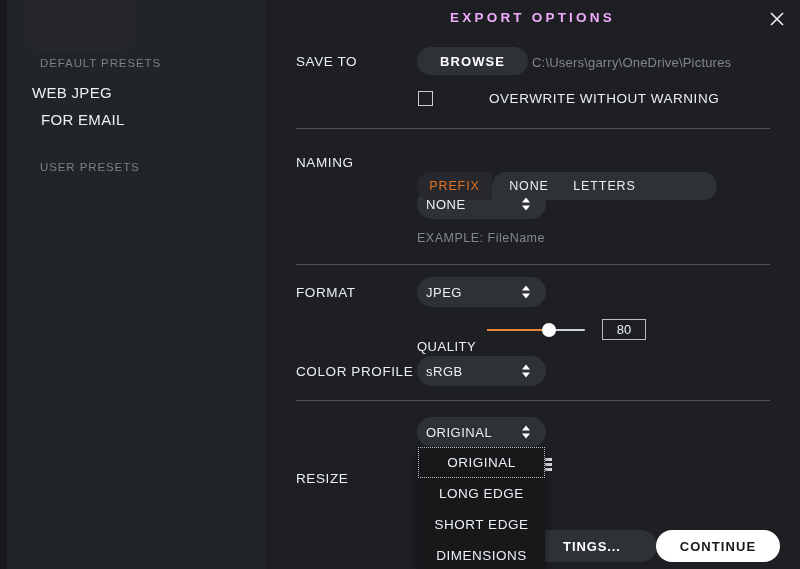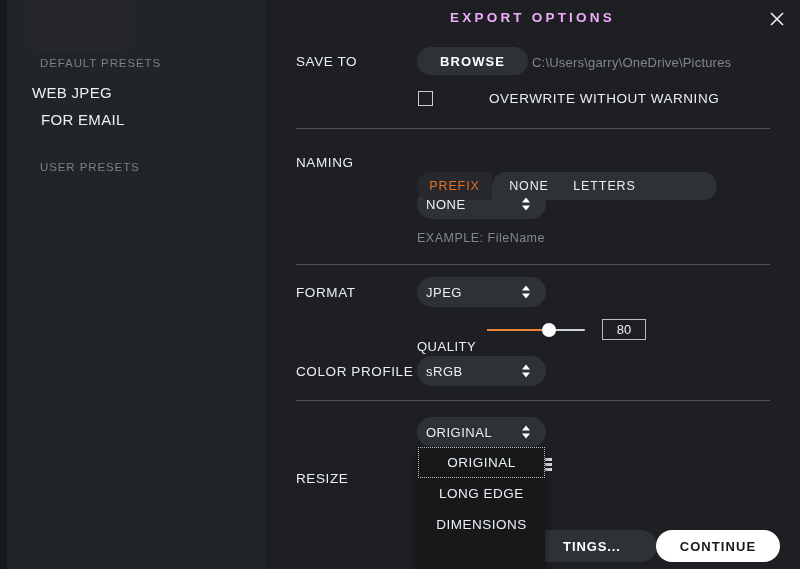--- a/index.html
+++ b/index.html
@@ -421,17 +421,18 @@
         <i></i>
     </div>
 
     <div class="occluded-btn" style="left:200px; top:530px; width:130px; padding-left:62px;">TINGS...</div>
 
     <div class="primary-btn" style="left:391px; top:530px; width:124px;">CONTINUE</div>
 
     <div class="dropdown-list" style="left:153px; top:447px; width:127px; height:122px;">
       <div class="dropdown-item focused">ORIGINAL</div>
       <div class="dropdown-item">LONG EDGE</div>
+      <div class="dropdown-item">SHORT EDGE</div>
       <div class="dropdown-item">DIMENSIONS</div>
     </div>
 
   </div>
 </div>
 
 </body></html>

